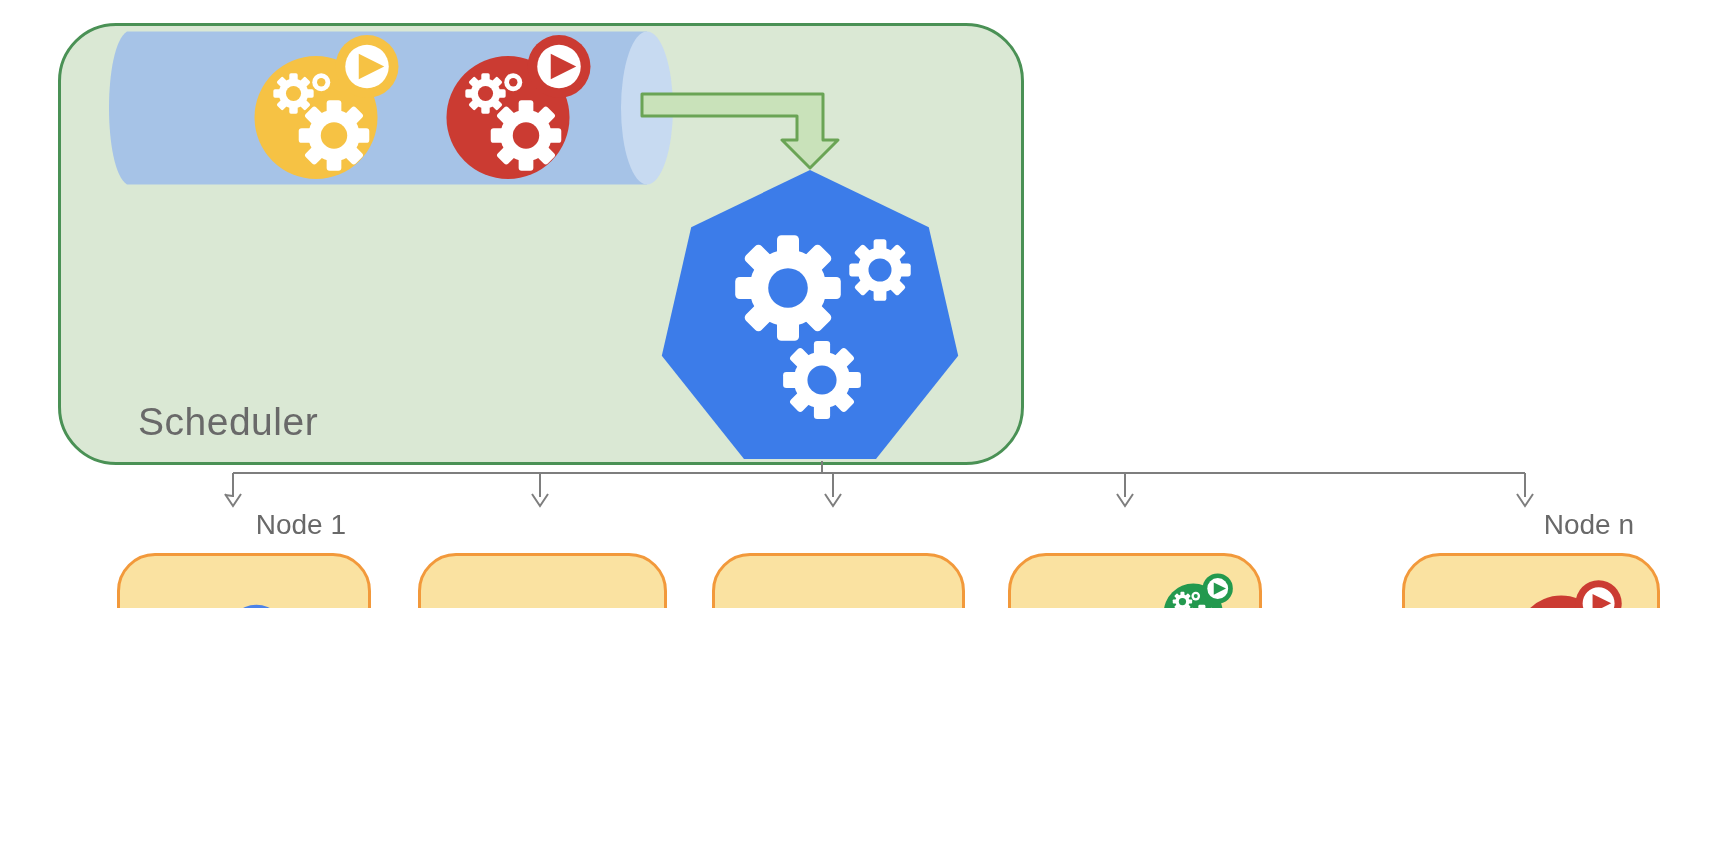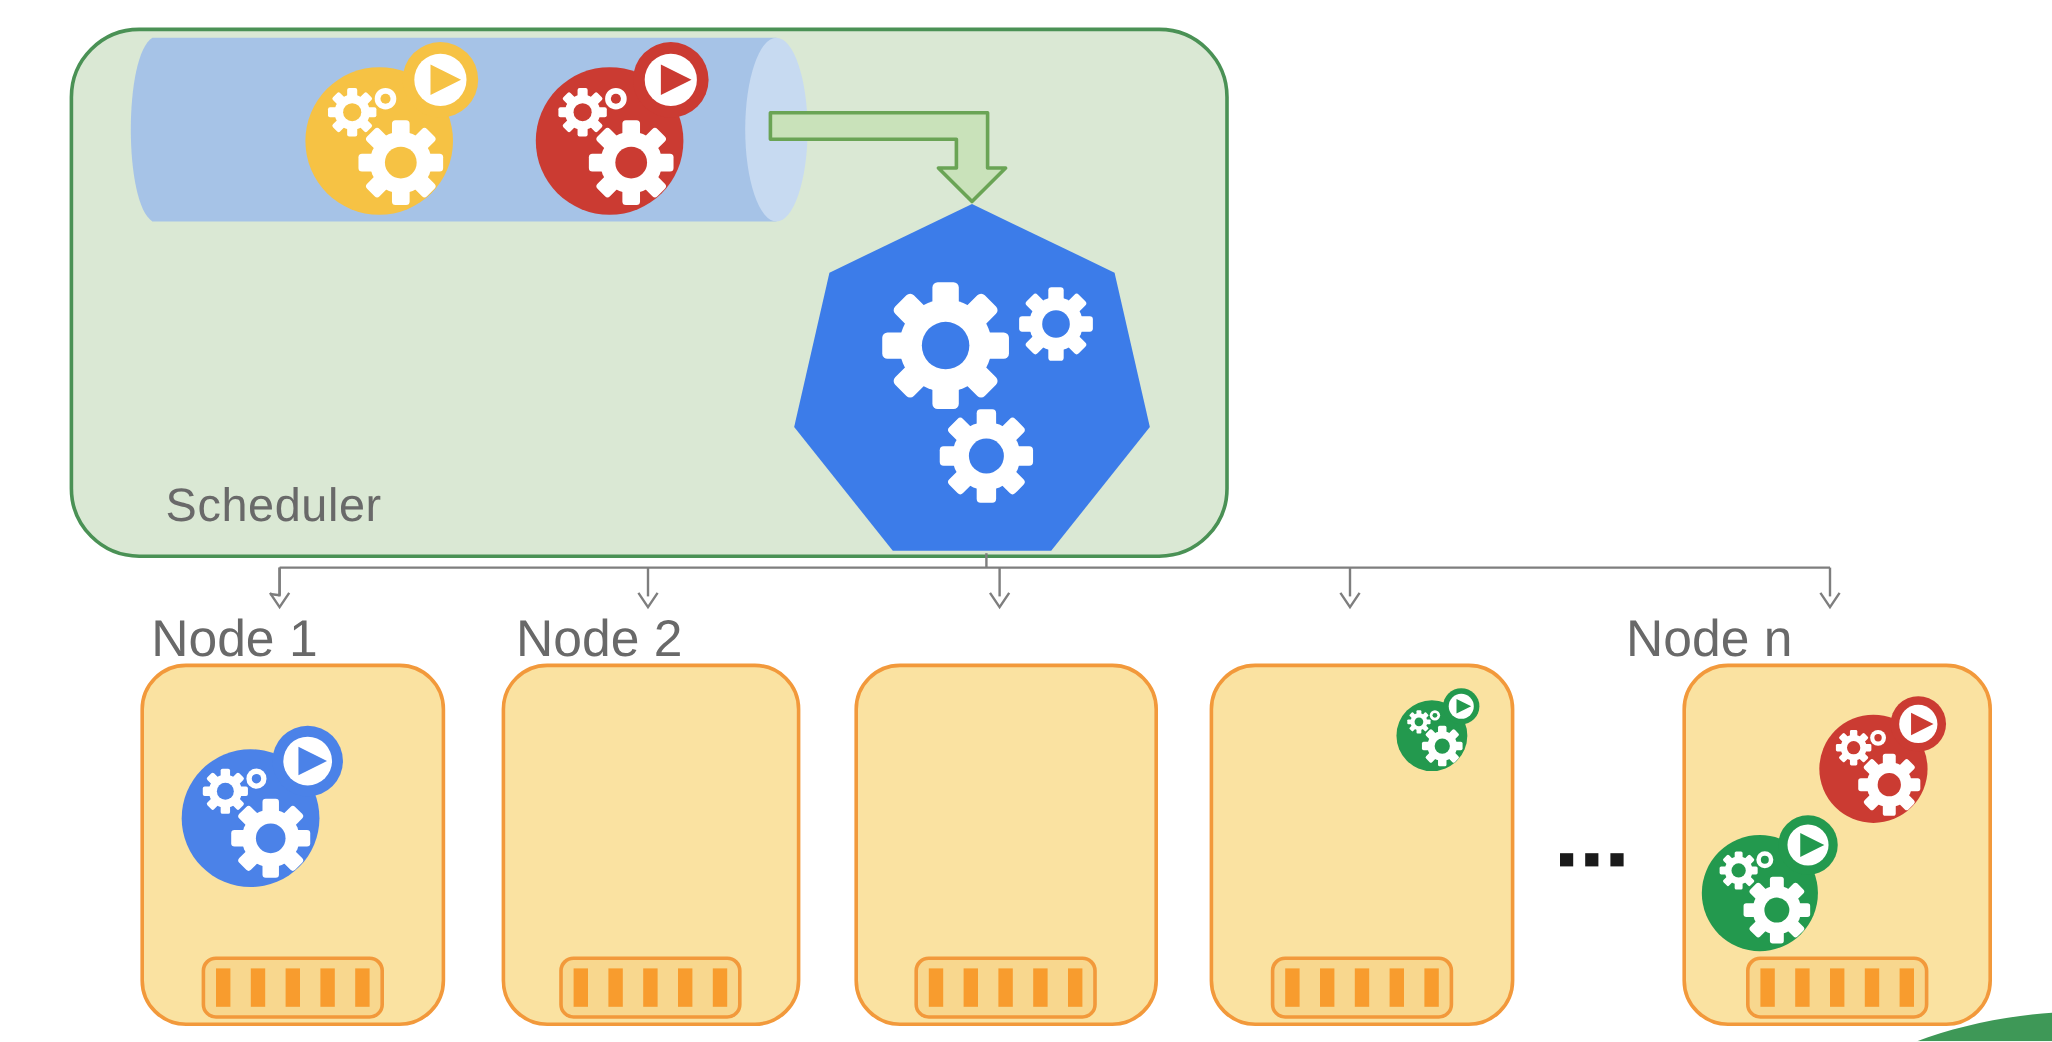--- a/index.html
+++ b/index.html
@@ -1,34 +1,34 @@
 <!DOCTYPE html>
 <html><head>
 <meta charset="utf-8">
 <style>
   html,body{margin:0;padding:0;background:#ffffff;}
   #stage{
-    position:relative;width:1710px;height:868px;overflow:hidden;background:#ffffff;
+    position:relative;width:1710px;height:608px;overflow:hidden;background:#ffffff;
     font-family:"Liberation Sans", sans-serif;
   }
   .abs{position:absolute;}
   
   .scheduler-box{
     left:58px;top:23px;width:960px;height:436px;
     background:#DAE8D4;border:3px solid #4A9155;border-radius:58px;
   }
   .scheduler-label{
     left:138px;top:400px;font-size:39px;color:#696969;letter-spacing:.5px;
   }
   
   .node{
     top:553px;height:296px;background:#FAE2A1;border:3px solid #F2993B;border-radius:38px;
   }
   .node-label{
-    top:509px;width:220px;text-align:left;font-size:43px;color:#696969;
+    top:509px;width:220px;text-align:right;font-size:28px;color:#696969;
   }
   
   .ram{
     top:797px;width:146px;height:46px;background:#F8D78E;border:3px solid #F2993B;border-radius:12px;
     display:flex;align-items:center;justify-content:center;gap:17px;
   }
   .ram-bar{width:12px;height:32px;background:#F89C2E;display:inline-block;}
   
   .dots{left:1300px;top:711px;display:flex;gap:10px;}
   .dot{width:11px;height:11px;background:#1a1a1a;display:inline-block;}
@@ -108,22 +108,21 @@
       <path d="M833,473 V497"></path>
         <path d="M825,494 L833,506 L841,494"></path>
       <path d="M1125,473 V497"></path>
         <path d="M1117,494 L1125,506 L1133,494"></path>
       <path d="M1525,473 V497"></path>
         <path d="M1517,494 L1525,506 L1533,494"></path>
     </g>
   </svg>
 
   <div class="abs node-label" style="left:126px">Node 1</div>
-  <div class="abs node-label" style="left:430px">Node 2</div>
-  <div class="abs node-label" style="left:1355px">Node n</div>
+  <div class="abs node-label" style="left:1414px">Node n</div>
 
   <div class="abs node" style="left:117px;width:248px"></div>
   <div class="abs node" style="left:418px;width:243px"></div>
   <div class="abs node" style="left:712px;width:247px"></div>
   <div class="abs node" style="left:1008px;width:248px"></div>
   <div class="abs node" style="left:1402px;width:252px"></div>
 
   <svg class="abs" style="left:150px;top:602px;color:#4B82E8" width="140" height="140" viewBox="0 0 100 100">
       <use href="#pod"></use>
     </svg>

